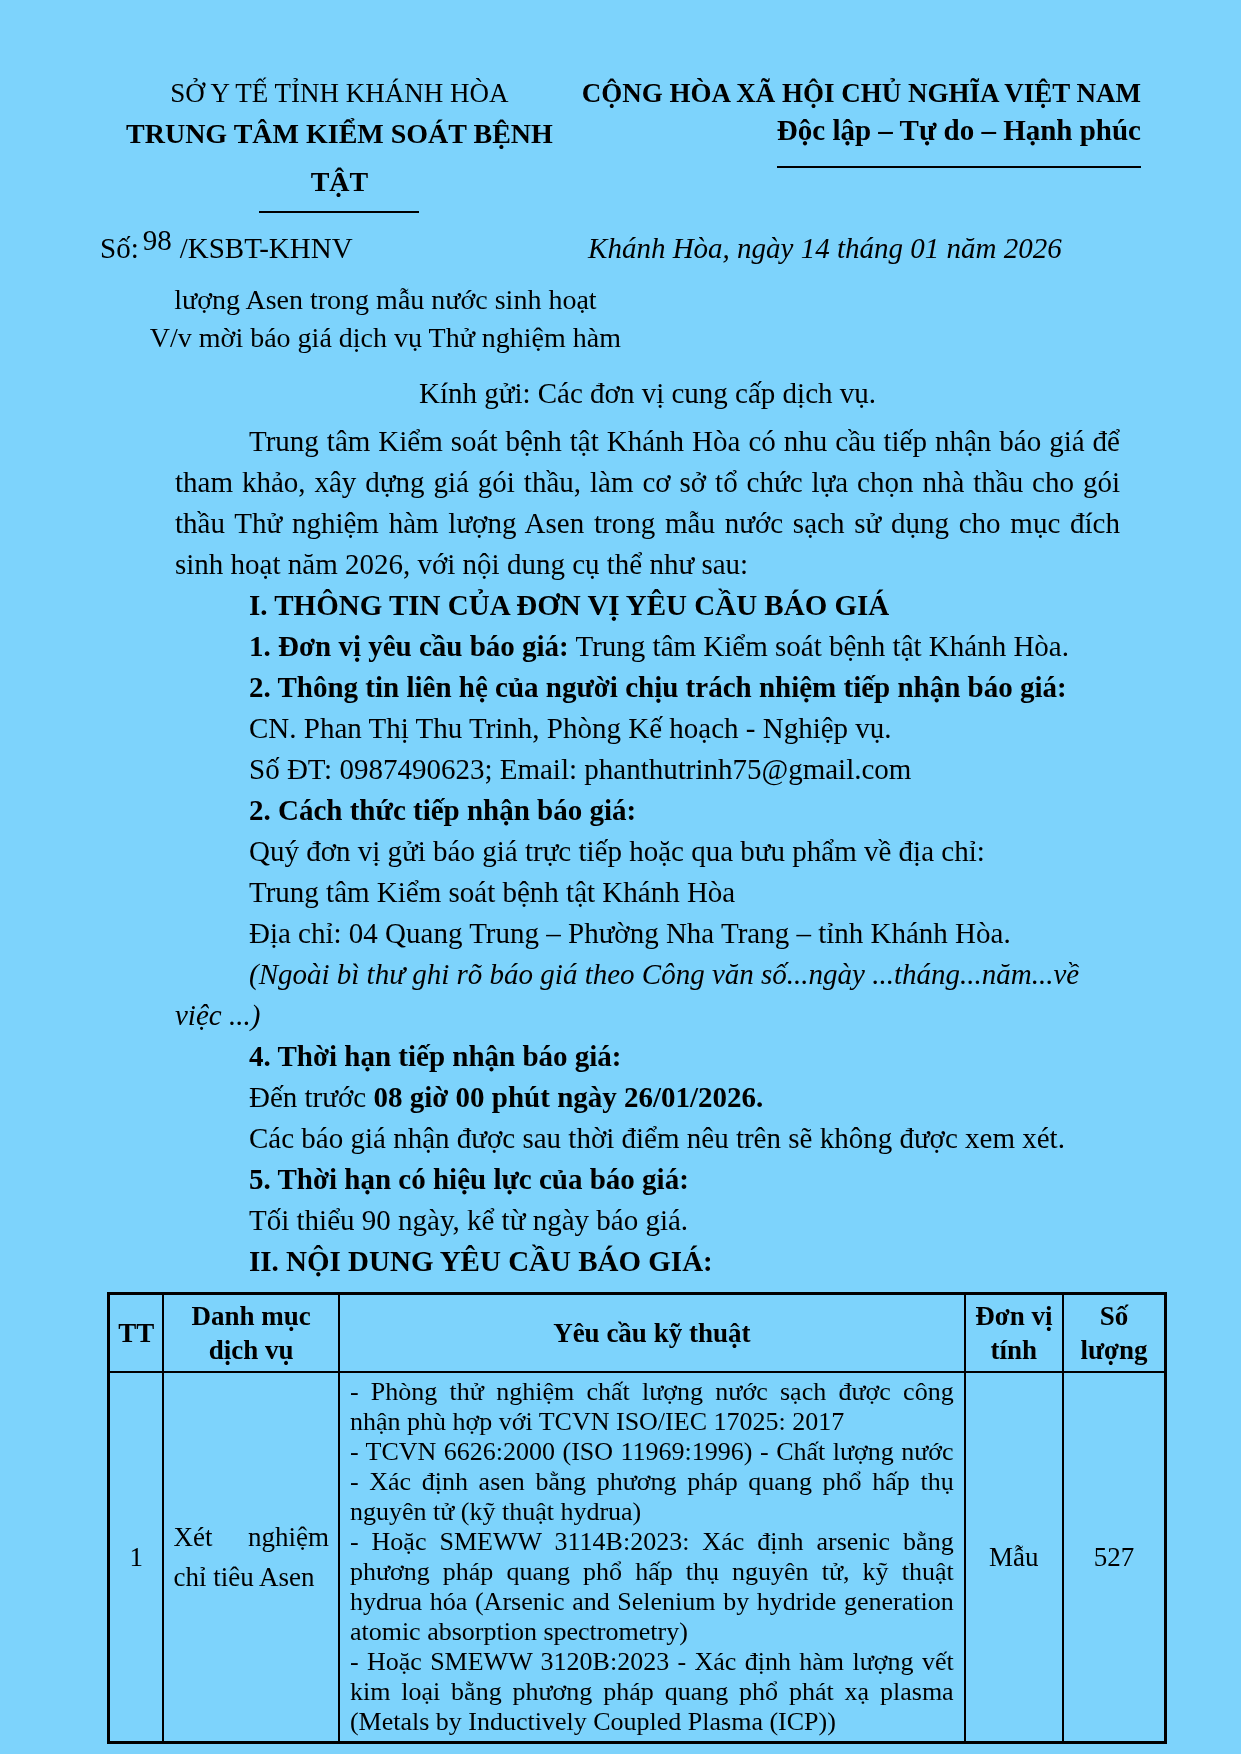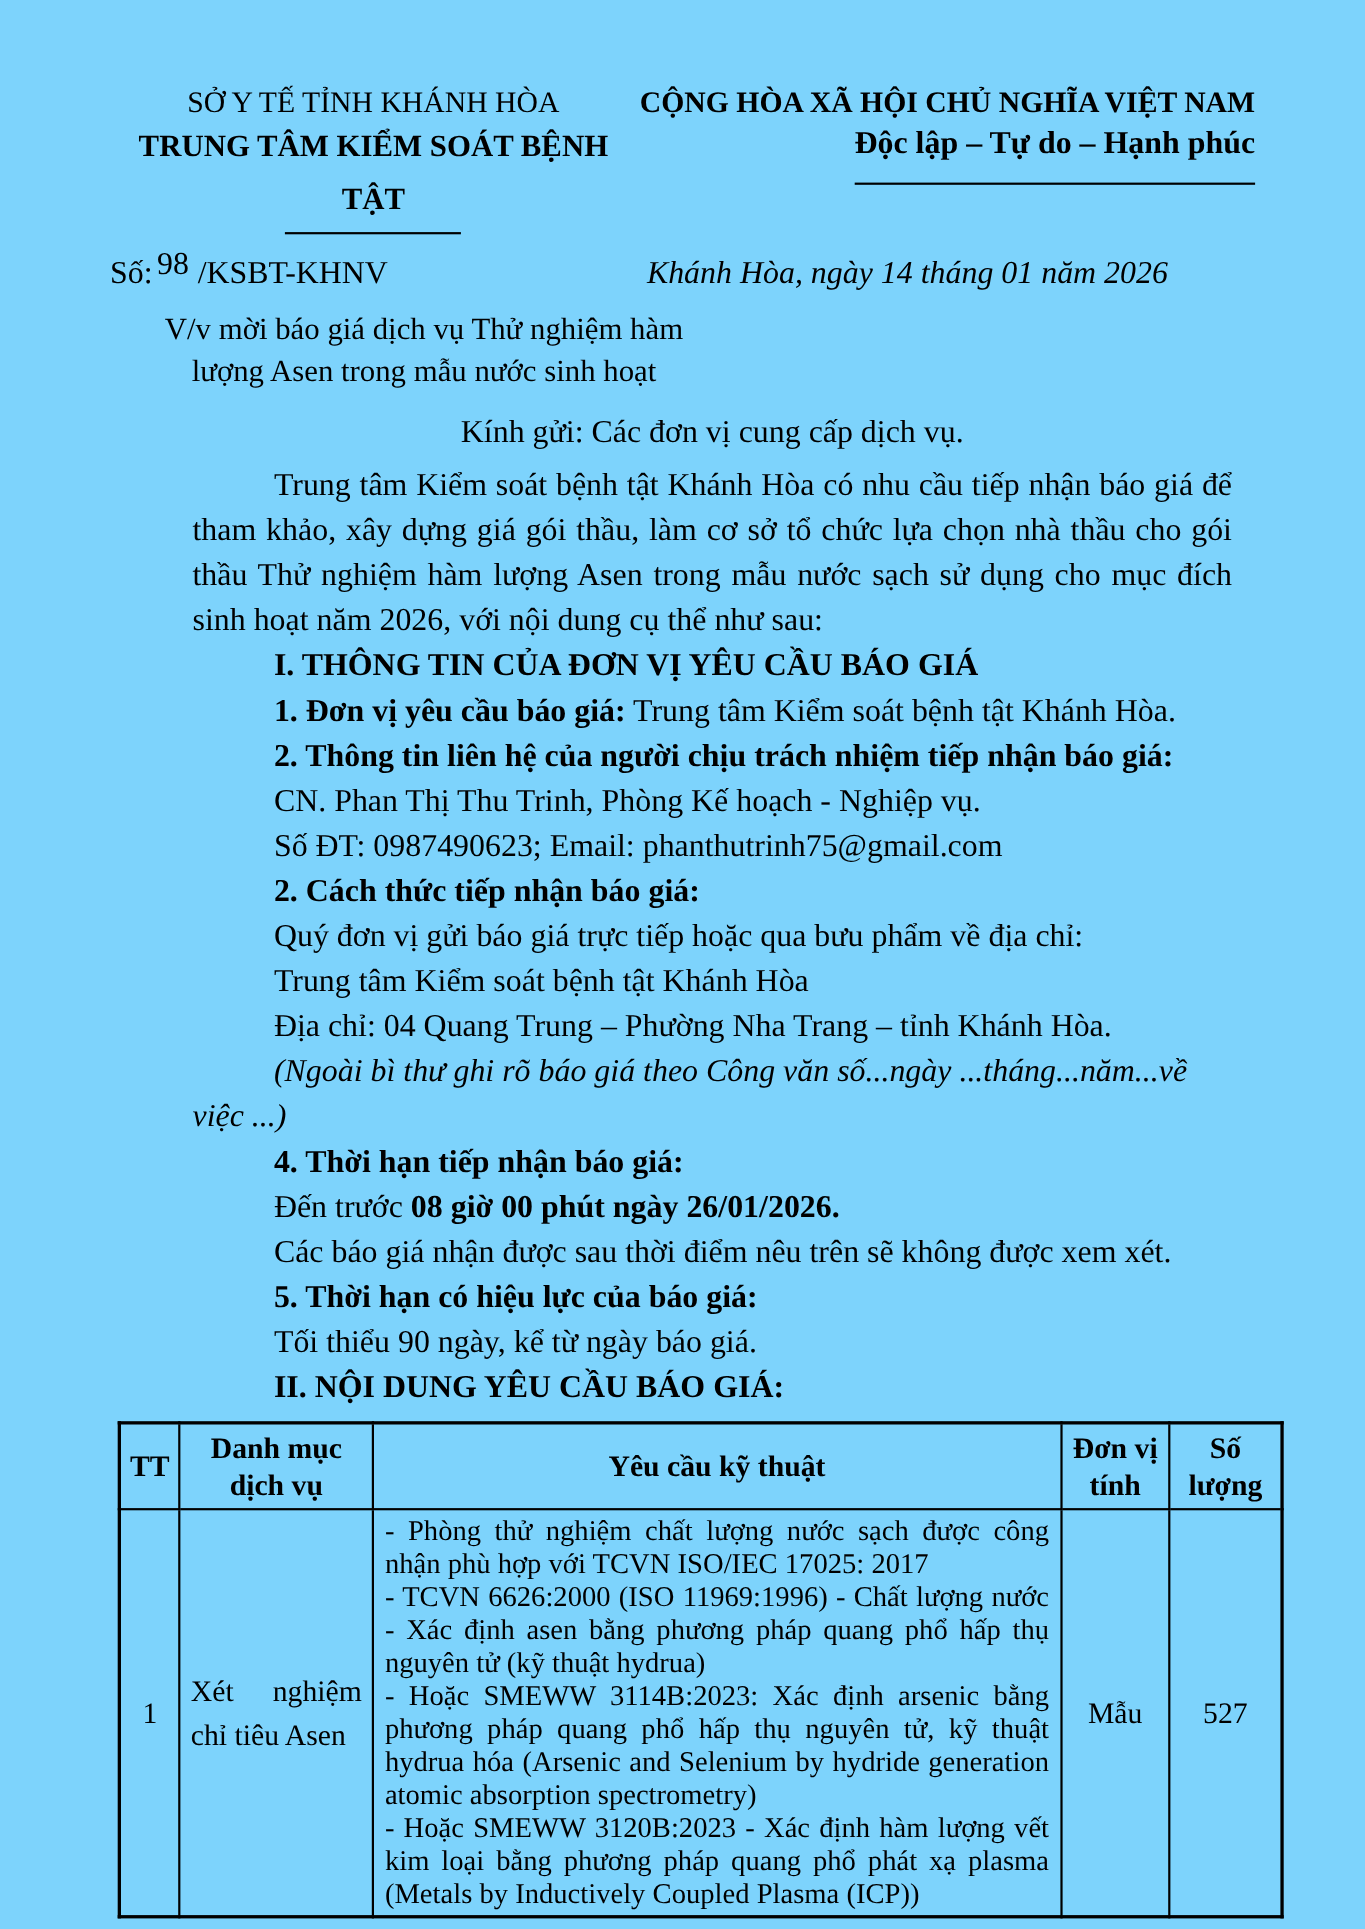--- a/index.html
+++ b/index.html
@@ -75,22 +75,22 @@
       <div><span class="nat-motto">Độc lập – Tự do – Hạnh phúc</span></div>
     </div>
   </div>
 
   <div class="meta">
     <div class="meta-left"><span>Số:</span><span class="doc-no">98</span><span>/KSBT-KHNV</span></div>
     <div class="meta-right">Khánh Hòa, ngày  14 tháng 01 năm 2026</div>
   </div>
 
   <div class="subject">
+    <div>lượng Asen trong mẫu nước sinh hoạt</div>
     <div>V/v mời báo giá dịch vụ Thử nghiệm hàm</div>
-    <div>lượng Asen trong mẫu nước sinh hoạt</div>
   </div>
 
   <div class="salutation">Kính gửi: Các đơn vị cung cấp dịch vụ.</div>
 
   <div class="content">
     <p class="para">Trung tâm Kiểm soát bệnh tật Khánh Hòa có nhu cầu tiếp nhận báo giá để tham khảo, xây dựng giá gói thầu, làm cơ sở tổ chức lựa chọn nhà thầu cho gói thầu Thử nghiệm hàm lượng Asen trong mẫu nước sạch sử dụng cho mục đích sinh hoạt năm 2026, với nội dung cụ thể như sau:</p>
 
     <div class="line b">I. THÔNG TIN CỦA ĐƠN VỊ YÊU CẦU BÁO GIÁ</div>
 
     <div class="line"><span class="b">1. Đơn vị yêu cầu báo giá:</span> <span>Trung tâm Kiểm soát bệnh tật Khánh Hòa.</span></div>

